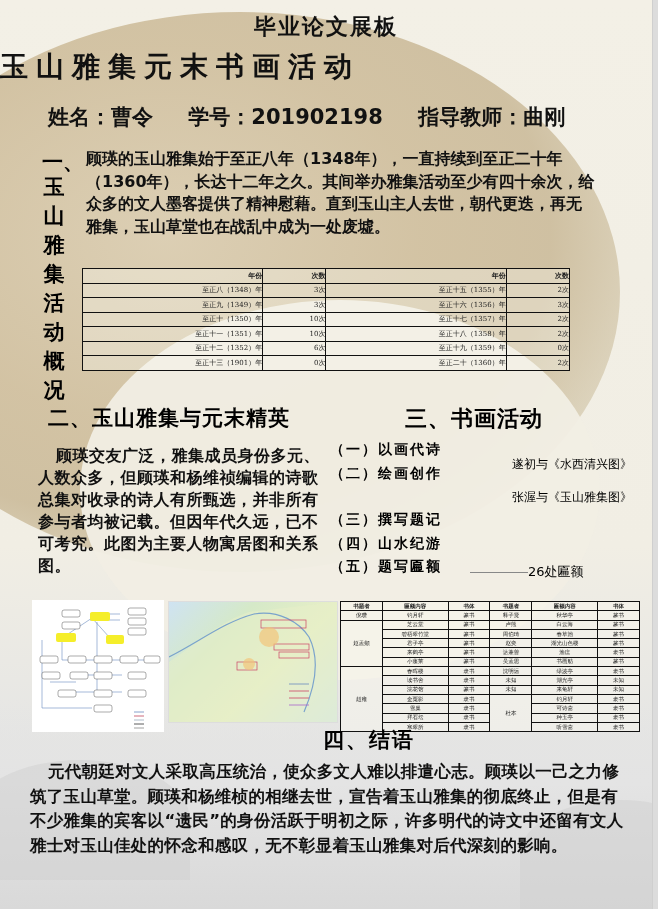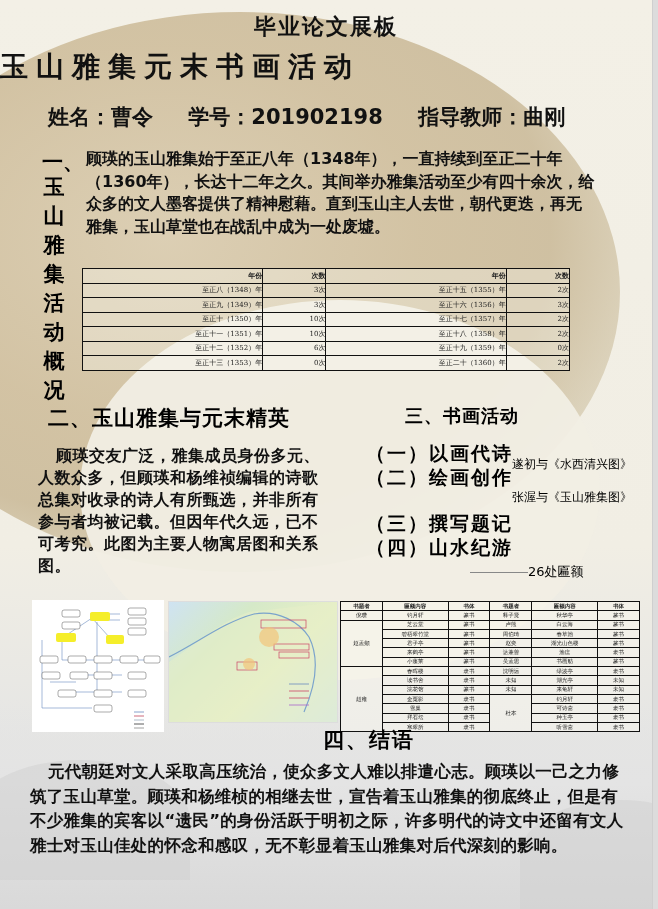--- a/index.html
+++ b/index.html
@@ -25,22 +25,22 @@
   .vtitle { left:40px; top:172px; width:28px; font-size:21px; font-weight:bold; line-height:29px; text-align:center; font-family:"DejaVu Serif", serif; }
   .para1 { left:86px; top:148px; width:510px; font-size:16px; font-weight:bold; line-height:22.5px; color:#111; }
 
   table { border-collapse:collapse; }
   .t1 { position:absolute; left:82px; top:268px; width:488px; font-size:7px; font-family:"DejaVu Serif", serif; color:#222; }
   .t1 td, .t1 th { border:1.5px solid #111; height:13.5px; padding:0; text-align:right; background:rgba(250,248,240,0.35); }
   .t1 th { font-weight:bold; font-size:7px; }
 
   .sec2-title { left:48px; top:404px; font-size:21px; font-weight:bold; letter-spacing:1px; }
   .para2 { left:38px; top:445px; width:290px; font-size:16px; font-weight:bold; line-height:22px; color:#111; text-indent:18px; letter-spacing:0.5px; }
-  .sec3-title { left:405px; top:404px; font-size:18px; font-weight:bold; letter-spacing:1px; }
-  .act { left:366px; font-size:19px; font-weight:bold; letter-spacing:2px; }
+  .sec3-title { left:405px; top:404px; font-size:22px; font-weight:bold; letter-spacing:1px; }
+  .act { left:330px; font-size:14px; font-weight:bold; letter-spacing:2px; }
   .note { font-size:12px; font-weight:normal; }
   .line26 { left:470px; top:572px; width:58px; height:1px; background:#888; }
 
   .diagram { left:32px; top:600px; width:132px; height:132px; background:#fff; }
   .map { left:168px; top:601px; width:168px; height:120px; background:linear-gradient(135deg,#cfe3f2 0%, #d5e9c8 30%, #e8efc6 60%, #cfe6f2 100%); border:1px solid #ddd; }
 
   .t2 { position:absolute; left:340px; top:601px; width:300px; font-size:5.5px; font-family:"DejaVu Serif", serif; color:#222; }
   .t2 td, .t2 th { border:1px solid #111; height:8.3px; padding:0; text-align:center; background:rgba(250,248,240,0.45); line-height:7px; }
   .t2 th { font-weight:bold; }
 
@@ -112,36 +112,37 @@
           <td>至正十八（1358）年</td>
           <td>2次</td>
         </tr>
         <tr>
           <td>至正十二（1352）年</td>
           <td>6次</td>
           <td>至正十九（1359）年</td>
           <td>0次</td>
         </tr>
         <tr>
-          <td>至正十三（1353）年</td>
+          <td>至正十三（1901）年</td>
           <td>0次</td>
           <td>至正二十（1360）年</td>
           <td>2次</td>
         </tr>
       </tbody>
   </table>
 
   <div class="abs sec2-title">二、玉山雅集与元末精英</div>
   <div class="abs para2">顾瑛交友广泛，雅集成员身份多元、人数众多，但顾瑛和杨维祯编辑的诗歌总集对收录的诗人有所甄选，并非所有参与者均被记载。但因年代久远，已不可考究。此图为主要人物寓居图和关系图。</div>
 
   <div class="abs sec3-title">三、书画活动</div>
   <div class="abs act" style="top:441px">（一）以画代诗</div>
   <div class="abs act" style="top:465px">（二）绘画创作</div>
   <div class="abs act" style="top:511px">（三）撰写题记</div>
   <div class="abs act" style="top:535px">（四）山水纪游</div>
+  <div class="abs act" style="top:558px">（五）题写匾额</div>
   <div class="abs note" style="left:512px;top:456px">遂初与《水西清兴图》</div>
   <div class="abs note" style="left:512px;top:489px">张渥与《玉山雅集图》</div>
   <div class="abs line26"></div>
   <div class="abs note" style="left:528px;top:563px;font-size:13px;">26处匾额</div>
 
   <div class="abs diagram">
     <svg width="132" height="132" viewBox="0 0 132 132">
       <g fill="none" stroke="#6a8cbf" stroke-width="0.6">
         <line x1="58" y1="14" x2="88" y2="14"></line>
           <line x1="58" y1="20" x2="88" y2="20"></line>

